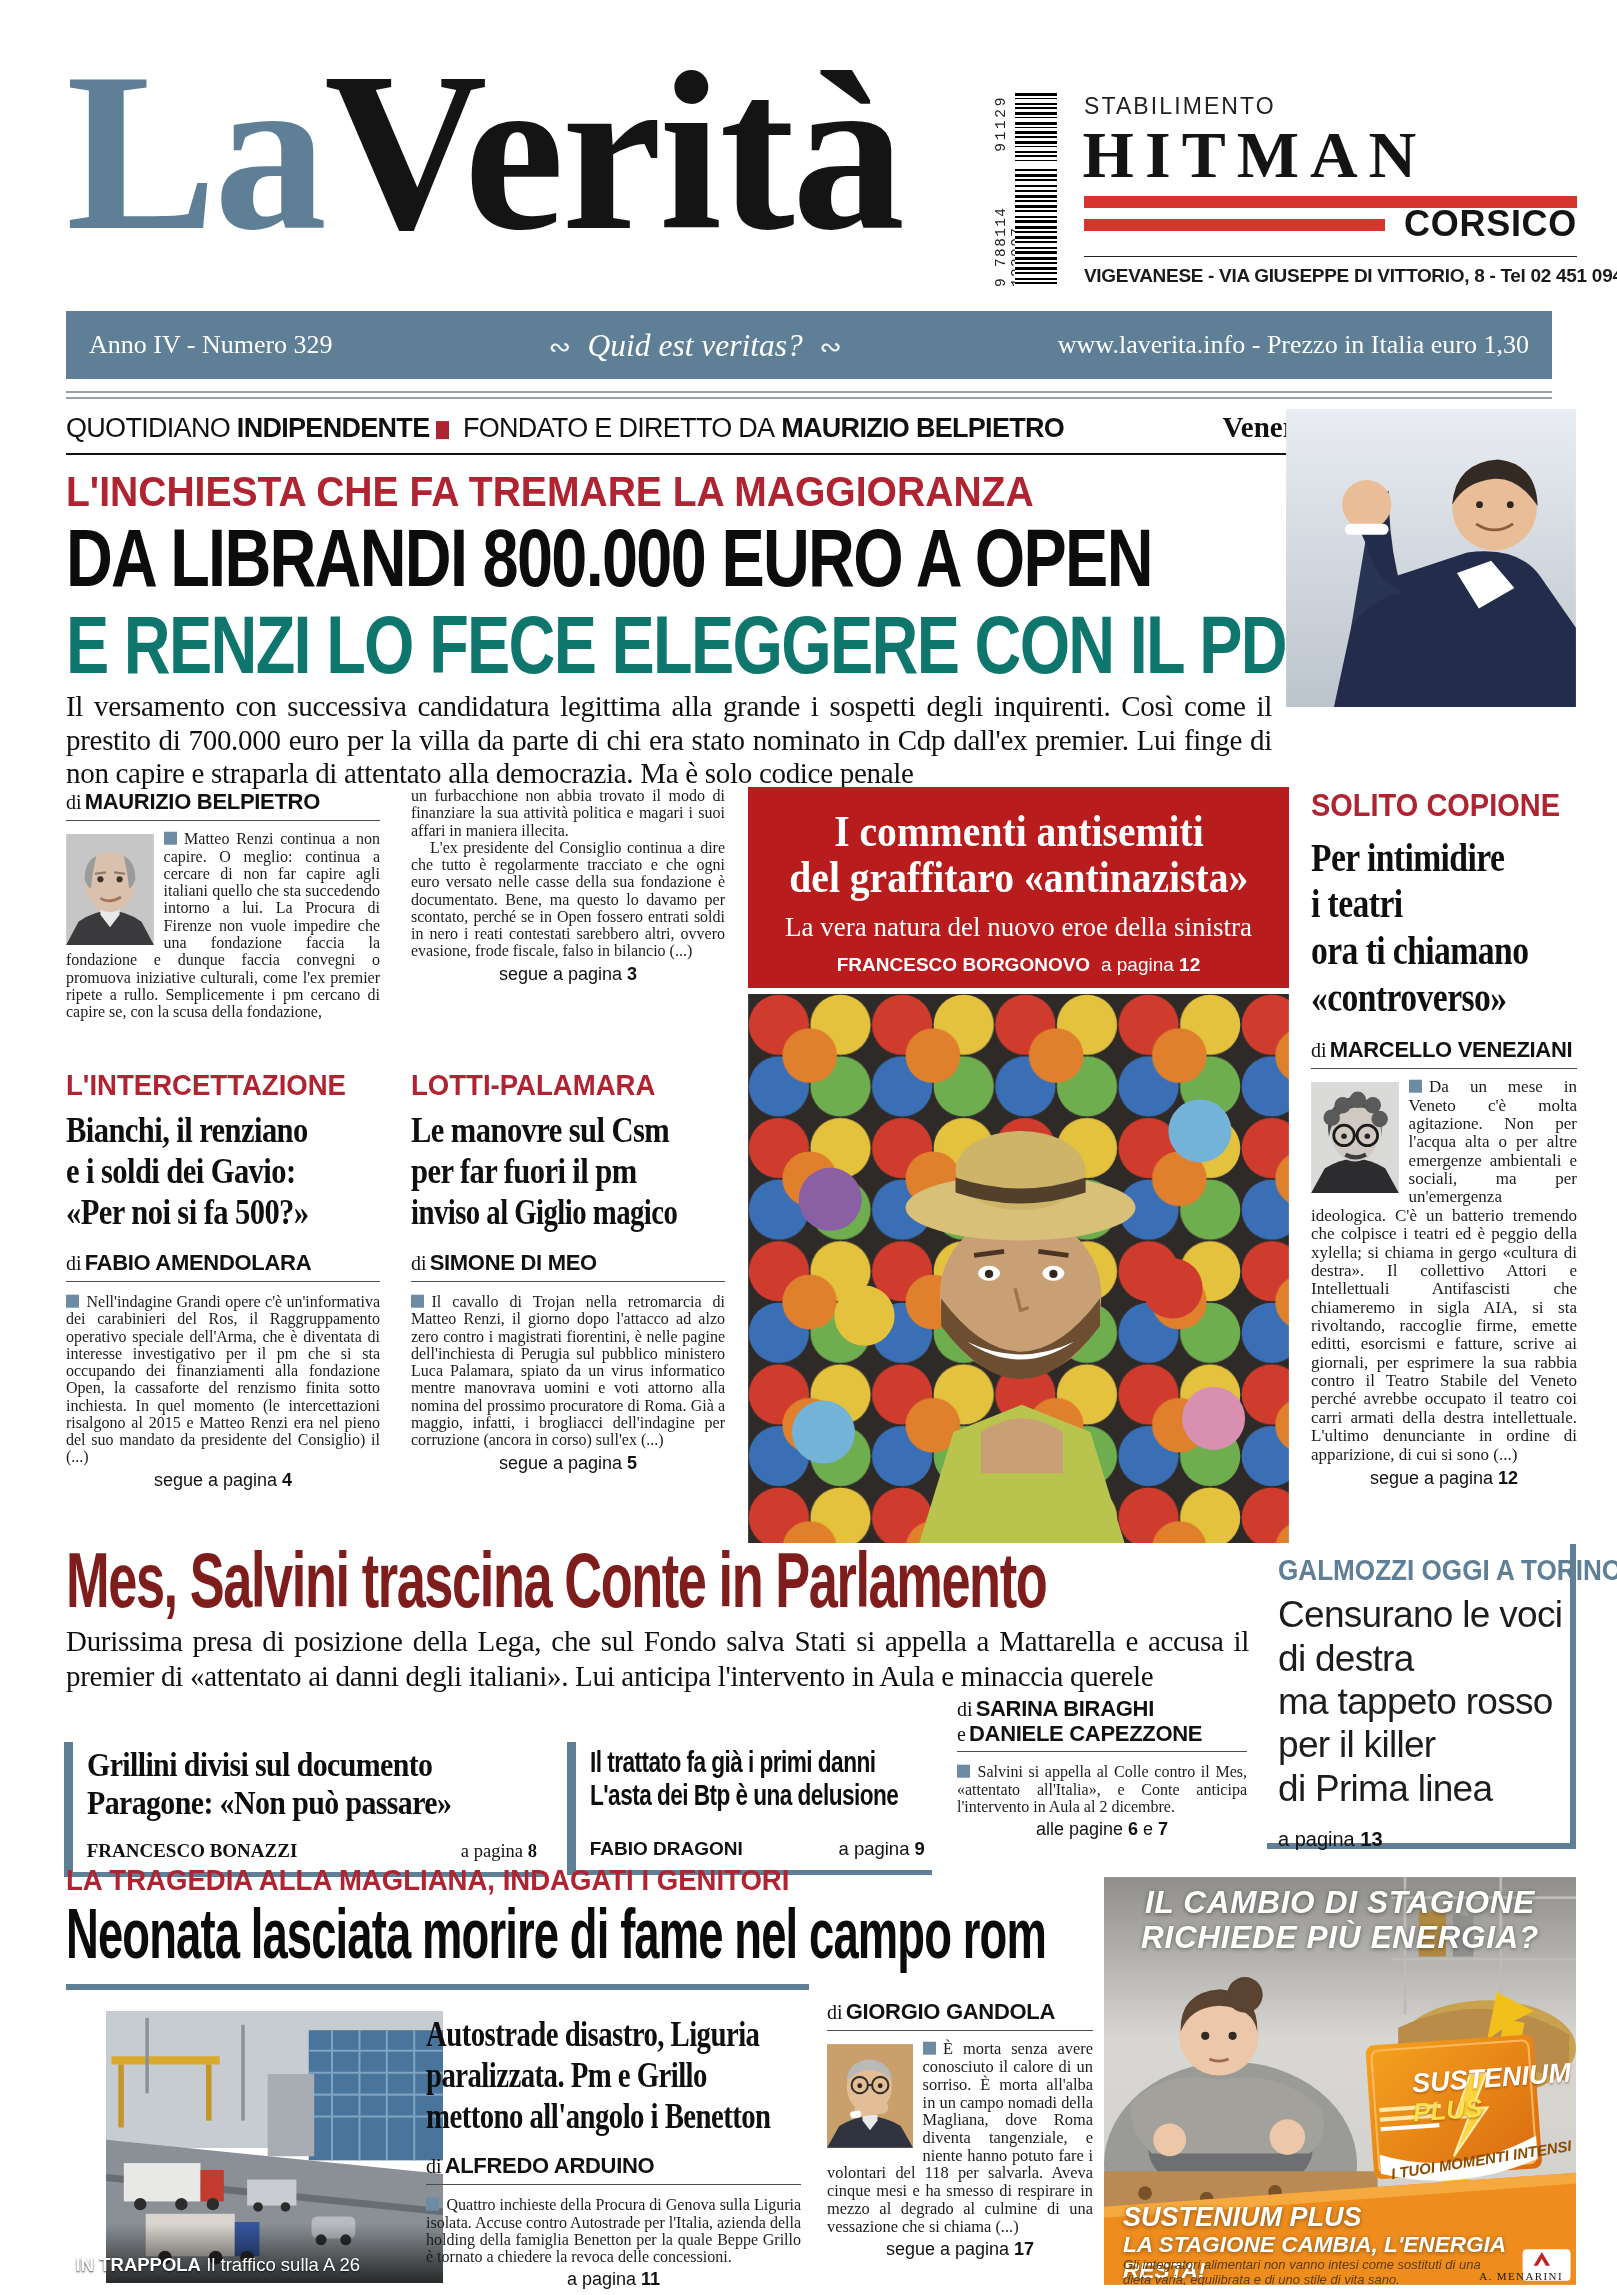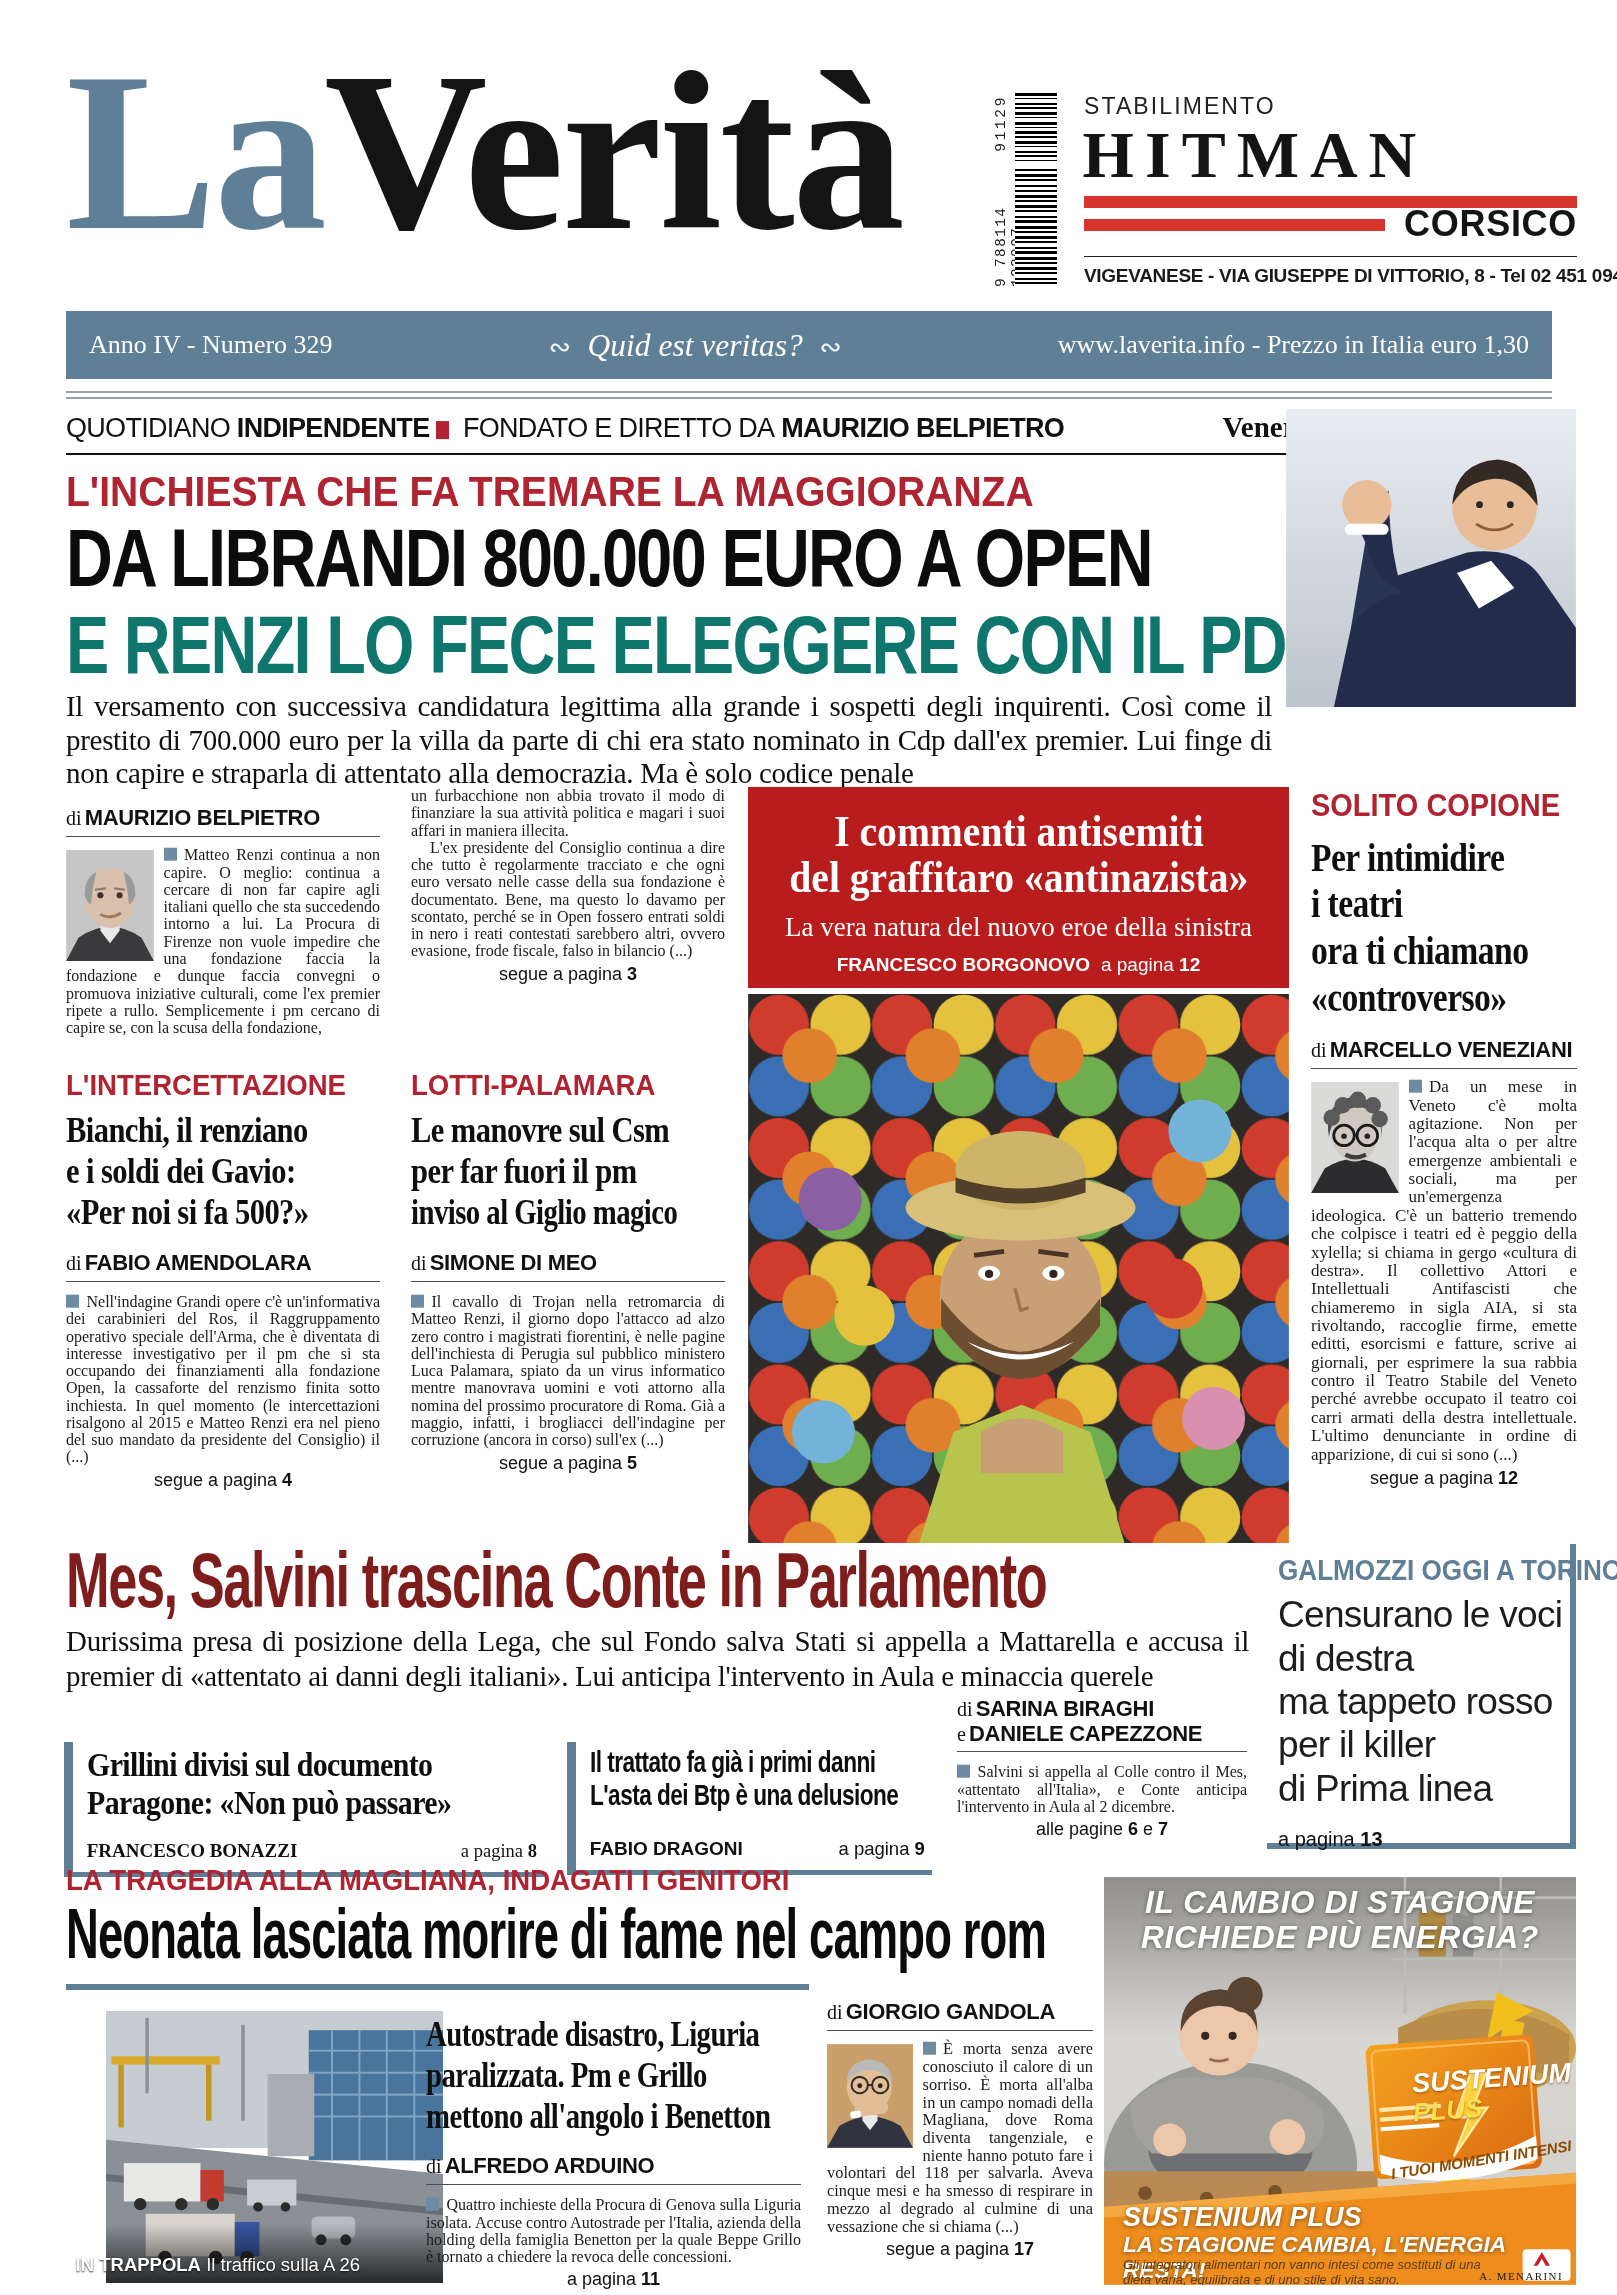--- a/index.html
+++ b/index.html
@@ -99,21 +99,21 @@
       <circle cx="118" cy="140" r="36" fill="#e9bd97"></circle>
       <rect x="86" y="168" width="64" height="16" rx="8" fill="#ffffff"></rect>
       <circle cx="305" cy="145" r="62" fill="#e9bd97"></circle>
       <path d="M243 140 Q248 78 310 74 Q366 80 368 142 Q340 100 305 102 Q262 106 243 140 Z" fill="#342a24"></path>
       <path d="M278 168 Q305 186 332 168" stroke="#8a5c3c" stroke-width="4" fill="none"></path>
       <circle cx="283" cy="140" r="5" fill="#2e2620"></circle>
         <circle cx="328" cy="140" r="5" fill="#2e2620"></circle>
     </svg>
   </div>
 
-  <div class="abs" style="left:66px;top:789px;width:314px;margin-top:16px;">
+  <div class="abs" style="left:66px;top:789px;width:314px;">
     <div class="byline">
       <span class="by-di">di</span>
       <span class="by-name">MAURIZIO BELPIETRO</span>
     </div>
     <div class="jtext" style="margin-top:9.6px;">
       <span class="headshot">
         <svg width="88" height="111" viewBox="0 0 128 162">
           <rect width="128" height="162" fill="#c6c6c6"></rect>
           <path d="M0 162 L18 128 Q40 112 64 112 Q88 112 110 128 L128 162 Z" fill="#3a3a3c"></path>
           <path d="M50 118 L64 136 L78 118 L78 110 L50 110 Z" fill="#e9e9e9"></path>

